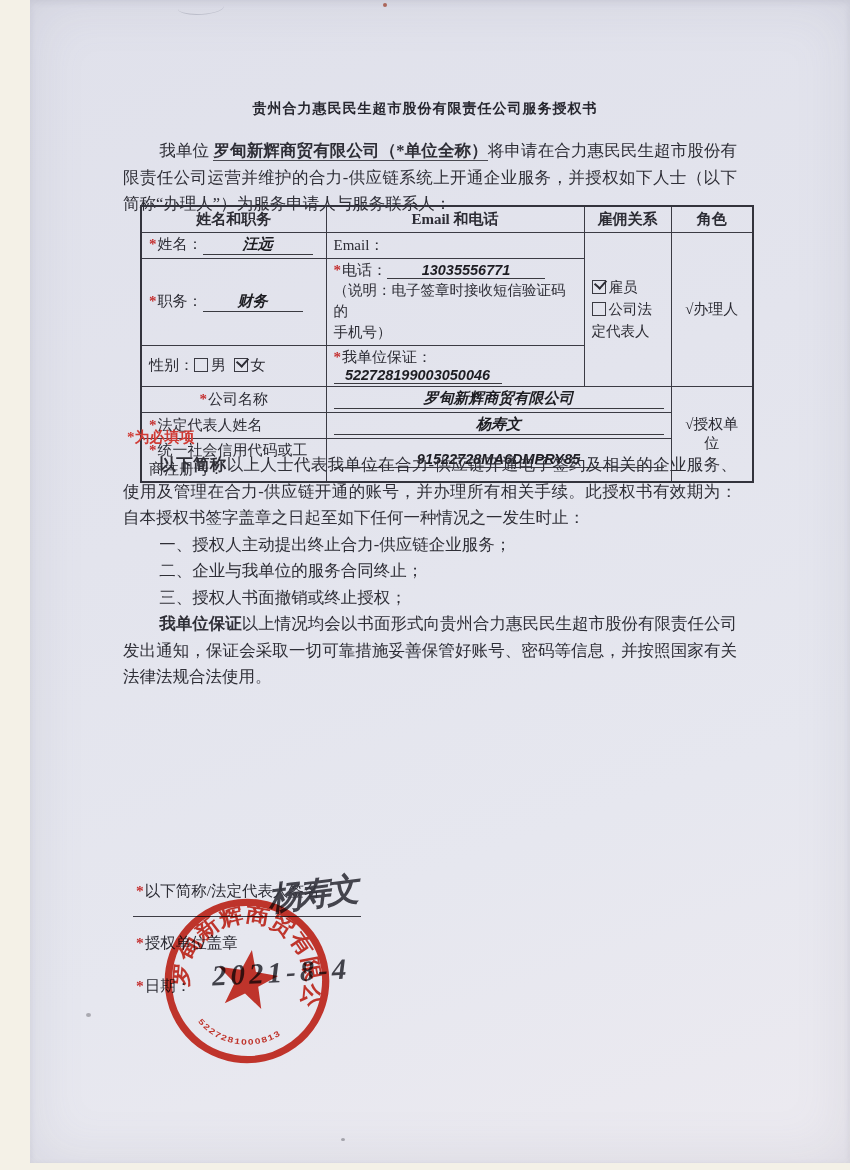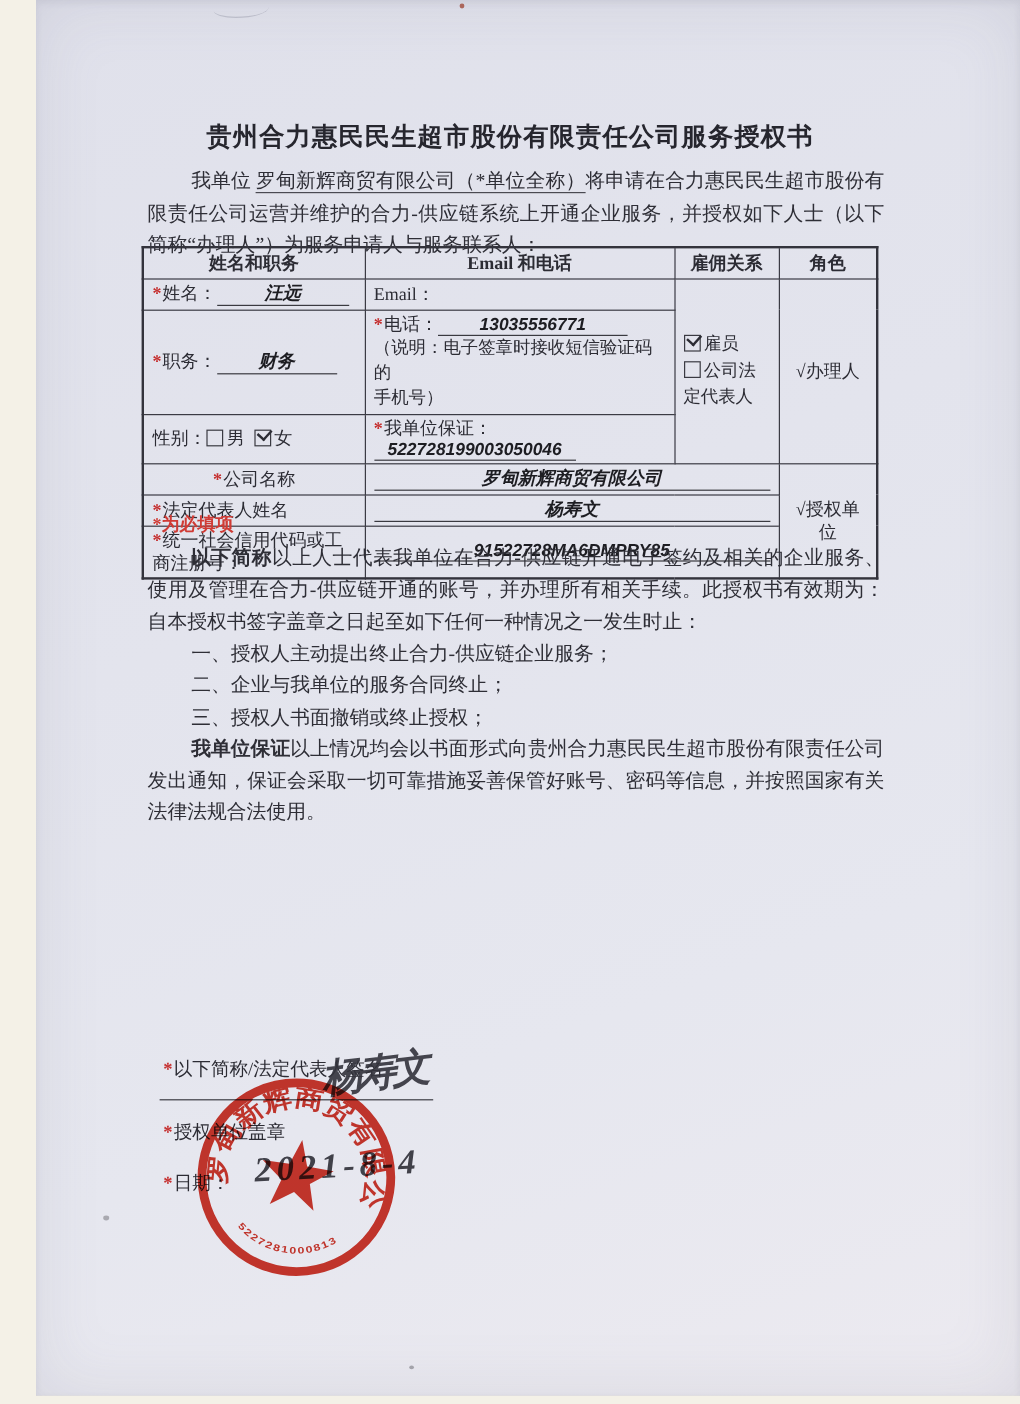--- a/index.html
+++ b/index.html
@@ -7,29 +7,29 @@
   .scan{position:relative;width:850px;height:1170px;background:#f4f1e7;}
   
   .paper{position:absolute;left:30px;top:0;width:820px;height:1163px;
     background:linear-gradient(160deg,#e0e1eb 0%,#e3e4ed 40%,#e6e7ef 70%,#eceaf0 100%);
     box-shadow:inset 0 0 55px rgba(110,112,135,.14), inset 0 2px 6px rgba(100,100,120,.12);}
   .crease{position:absolute;left:178px;top:0;width:46px;height:14px;border-bottom:1px solid rgba(130,132,150,.35);border-radius:0 0 60% 40%;}
   .speck1{position:absolute;left:383px;top:3px;width:4px;height:4px;background:#a04a3a;border-radius:50%;opacity:.8;}
   .speck2{position:absolute;left:86px;top:1013px;width:5px;height:4px;background:#8e8e96;border-radius:50%;opacity:.7;}
   .speck3{position:absolute;left:341px;top:1138px;width:4px;height:3px;background:#77777f;border-radius:50%;opacity:.6;}
 
-  .title{position:absolute;left:0;top:100px;width:850px;text-align:center;font-size:21px;font-weight:700;color:#26262e;letter-spacing:1px;}
+  .title{position:absolute;left:0;top:100px;width:850px;text-align:center;font-size:14px;font-weight:700;color:#26262e;letter-spacing:1px;}
   .flow{position:absolute;left:123px;width:614px;color:#2e2e36;font-size:16.5px;line-height:26.5px;text-align:justify;}
   .flow p{margin:0;text-indent:2.2em;}
   .intro{top:138px;}
-  .u-company{border-bottom:1.5px solid #4a4a52;font-weight:400;}
+  .u-company{border-bottom:1.5px solid #4a4a52;font-weight:700;}
   .lead{font-weight:700;}
 
   
-  table.form{position:absolute;left:118px;top:205px;width:612px;border-collapse:collapse;table-layout:fixed;
+  table.form{position:absolute;left:140px;top:205px;width:612px;border-collapse:collapse;table-layout:fixed;
     font-size:15px;color:#2c2c34;padding-left:48px;}
   table.form td,table.form th{border:1px solid #3b3b44;padding:2px 7px;vertical-align:middle;overflow:hidden;}
   table.form{border:2px solid #33333c;}
   th{font-weight:700;text-align:center;}
   .r-head{height:26px}.r1{height:26px}.r2{height:56px}.r3{height:25px}.r4{height:26px}.r5{height:26px}.r6{height:36px}
   .req{color:#c53030;margin-right:1px;font-weight:700;}
   .fill{font-family:"Liberation Sans",sans-serif;font-weight:bold;border-bottom:1.5px solid #3a3a40;text-align:center;display:inline-block;font-size:14.5px;color:#1d1d22;font-style:italic;}
   .fill.kai{font-family:"Liberation Serif",serif;font-size:15px;}
   .w-name{width:110px}.w-job{width:100px}.w-phone{width:158px}.w-id{width:168px}
   .w-big{width:330px;margin:0 auto;display:block;}

